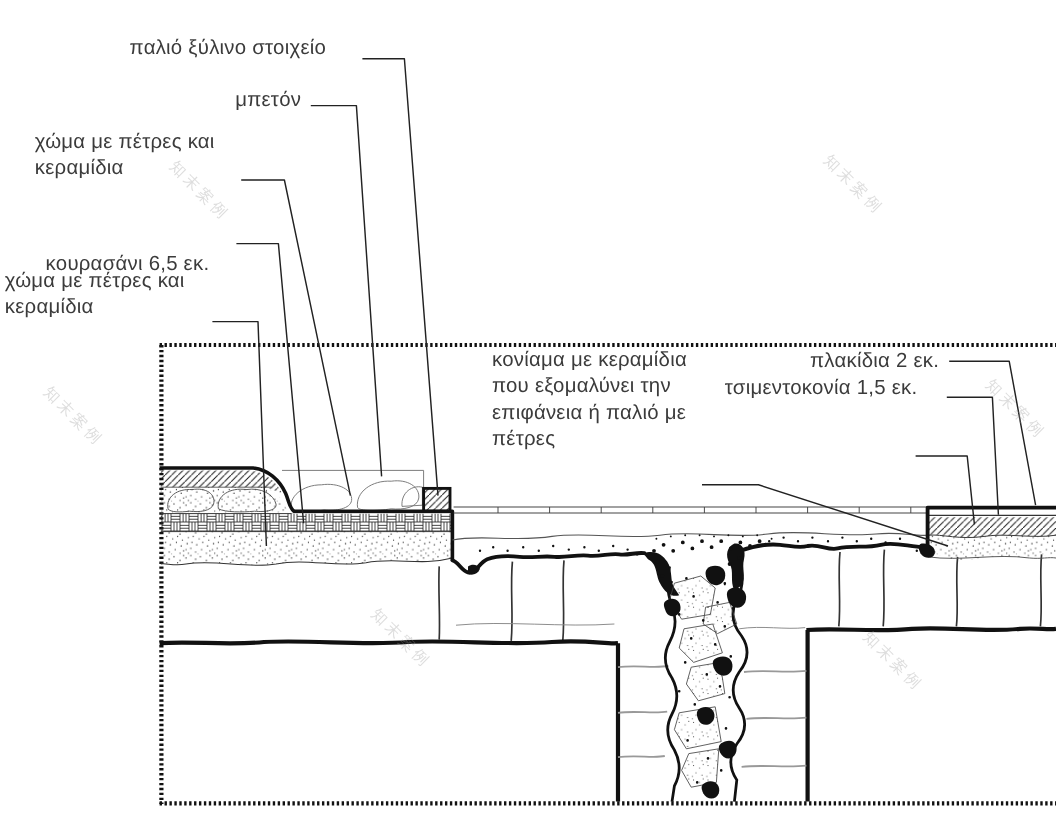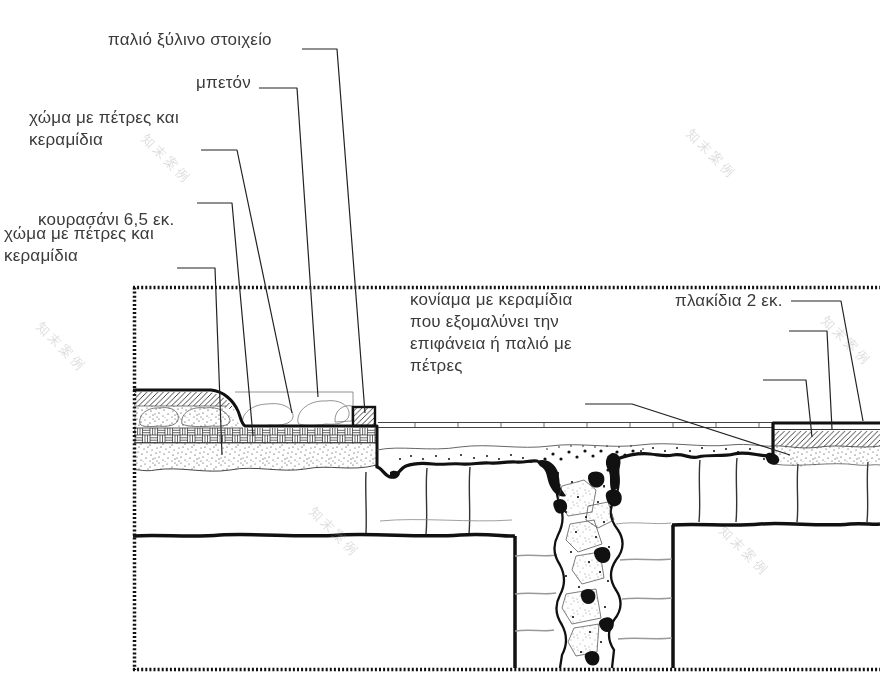--- a/index.html
+++ b/index.html
@@ -201,20 +201,21 @@
     </g>
   </svg>
 
   <div class="lbl" style="left:108px;top:29px;">παλιό ξύλινο στοιχείο</div>
   <div class="lbl" style="left:196px;top:72px;text-align:right;">μπετόν</div>
   <div class="lbl" style="left:29px;top:107px;width:185px;">χώμα με πέτρες και κεραμίδια</div>
   <div class="lbl" style="left:38px;top:186px;margin-top:23px;">κουρασάνι 6,5 εκ.</div>
   <div class="lbl" style="left:4px;top:223px;width:185px;">χώμα με πέτρες και κεραμίδια</div>
   <div class="lbl" style="left:410px;top:289px;width:172px;">κονίαμα με κεραμίδια που εξομαλύνει την επιφάνεια ή παλιό με πέτρες</div>
   <div class="lbl" style="left:675px;top:290px;">πλακίδια 2 εκ.</div>
+  <div class="lbl" style="left:604px;top:312px;">τσιμεντοκονία 1,5 εκ.</div>
 
   <div class="wm" style="left:150px;top:130px;">知末案例</div>
   <div class="wm" style="left:695px;top:125px;">知末案例</div>
   <div class="wm" style="left:45px;top:318px;">知末案例</div>
   <div class="wm" style="left:830px;top:312px;">知末案例</div>
   <div class="wm" style="left:318px;top:503px;">知末案例</div>
   <div class="wm" style="left:728px;top:522px;">知末案例</div>
 
 </div>
 

